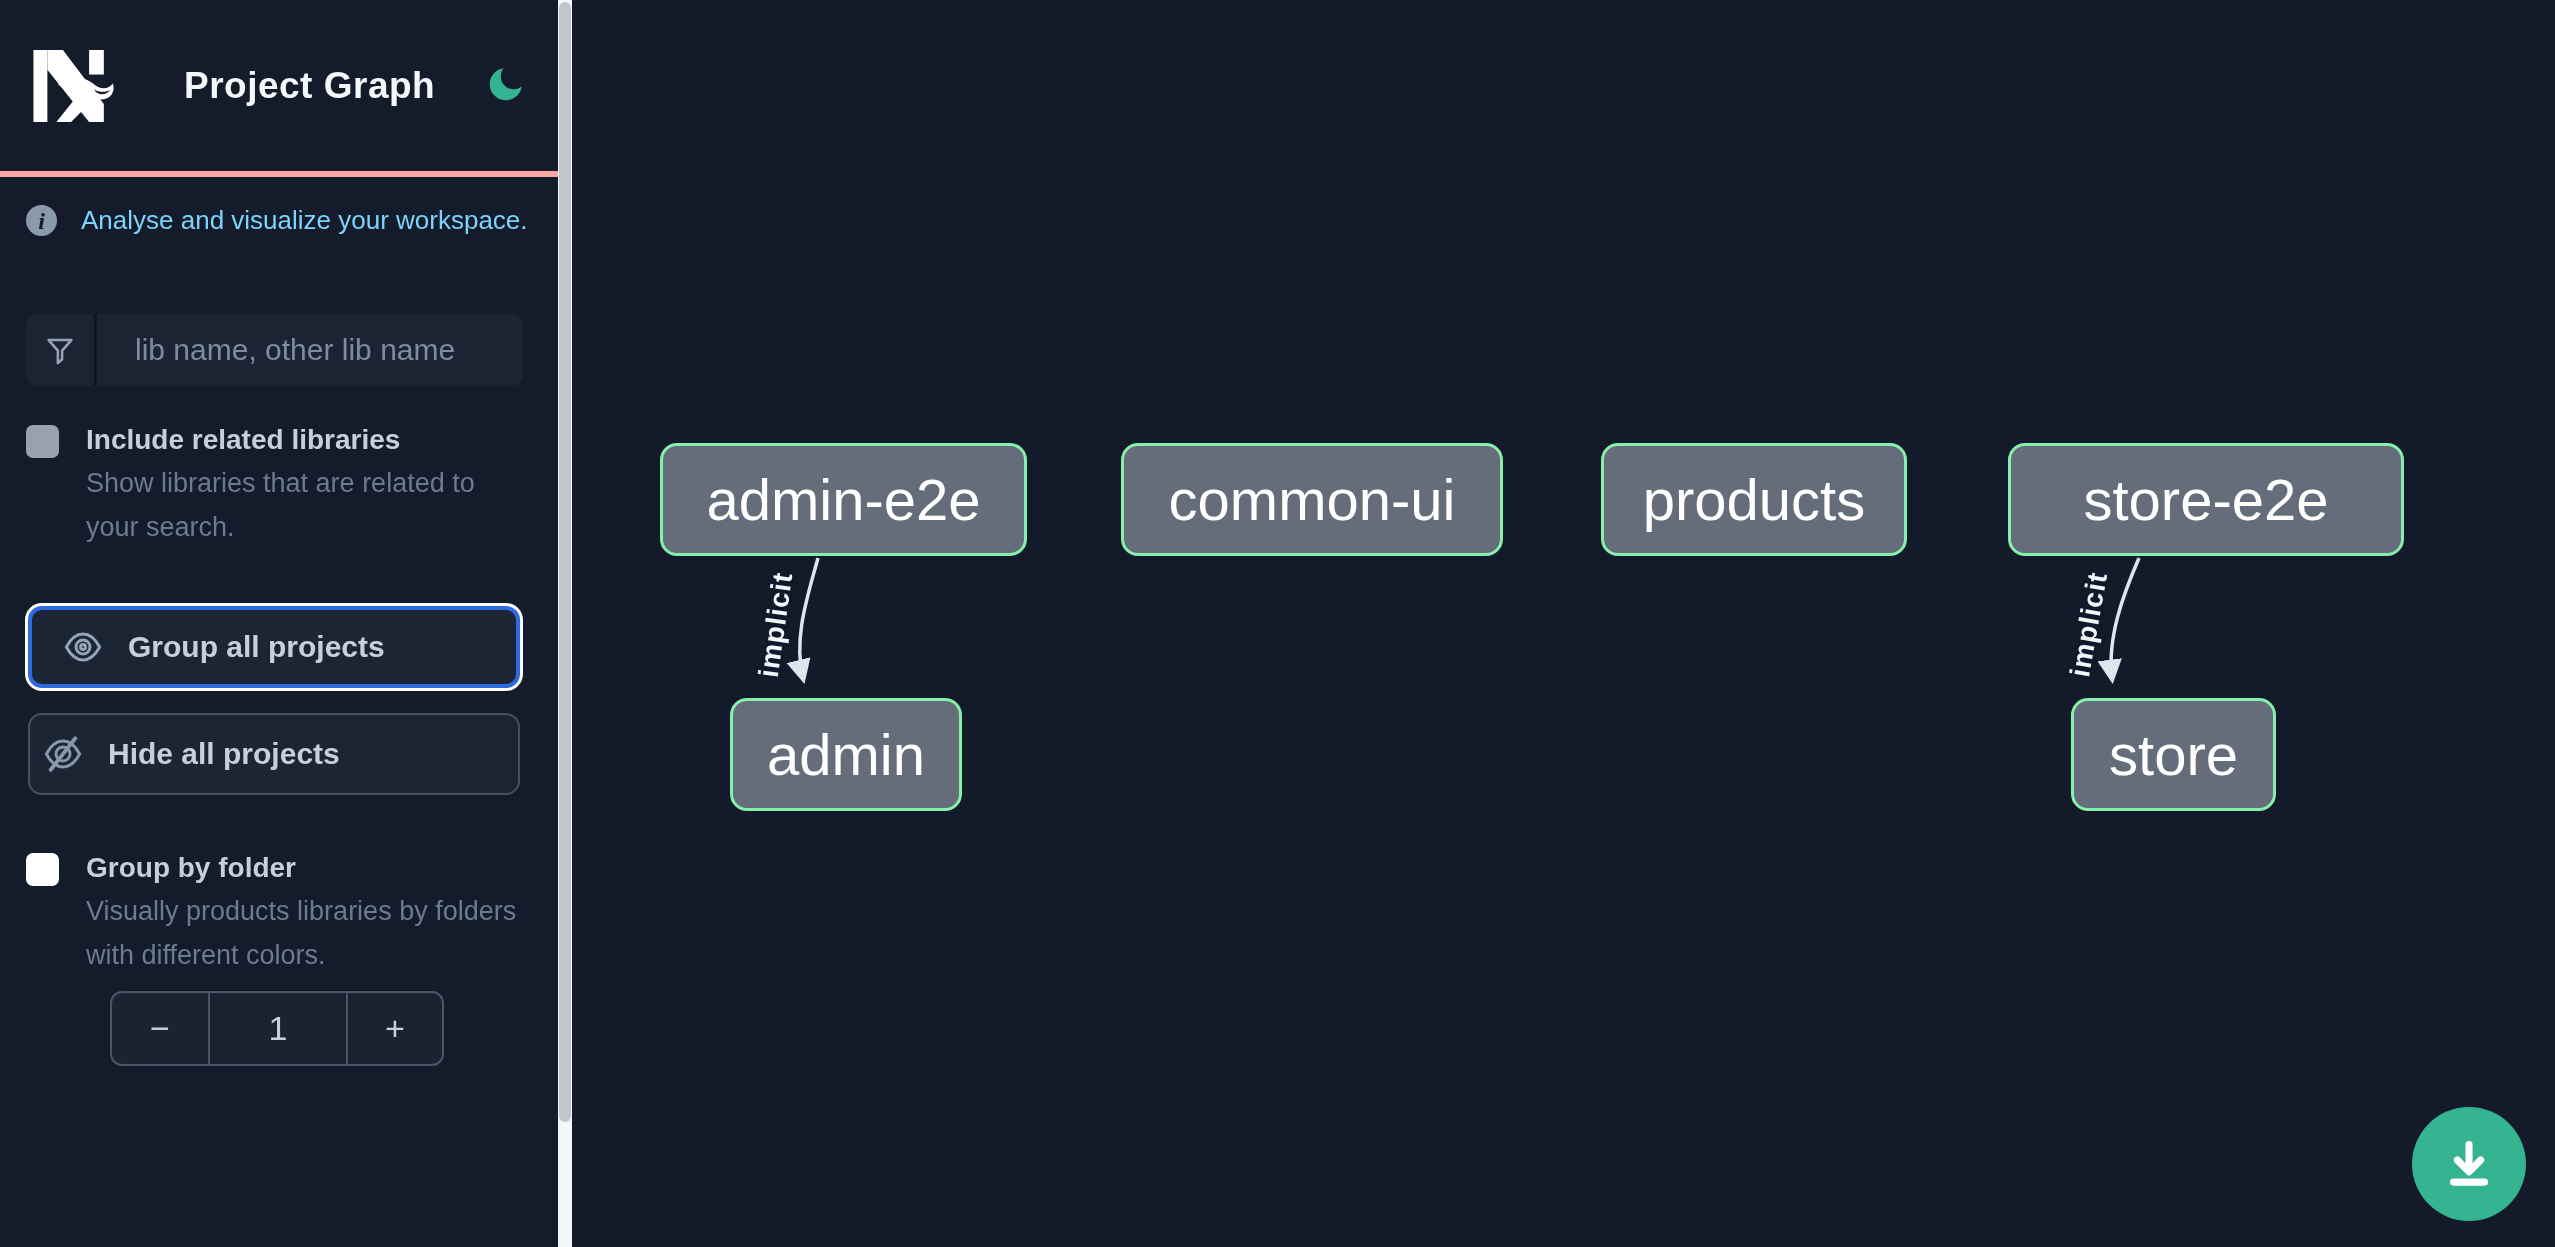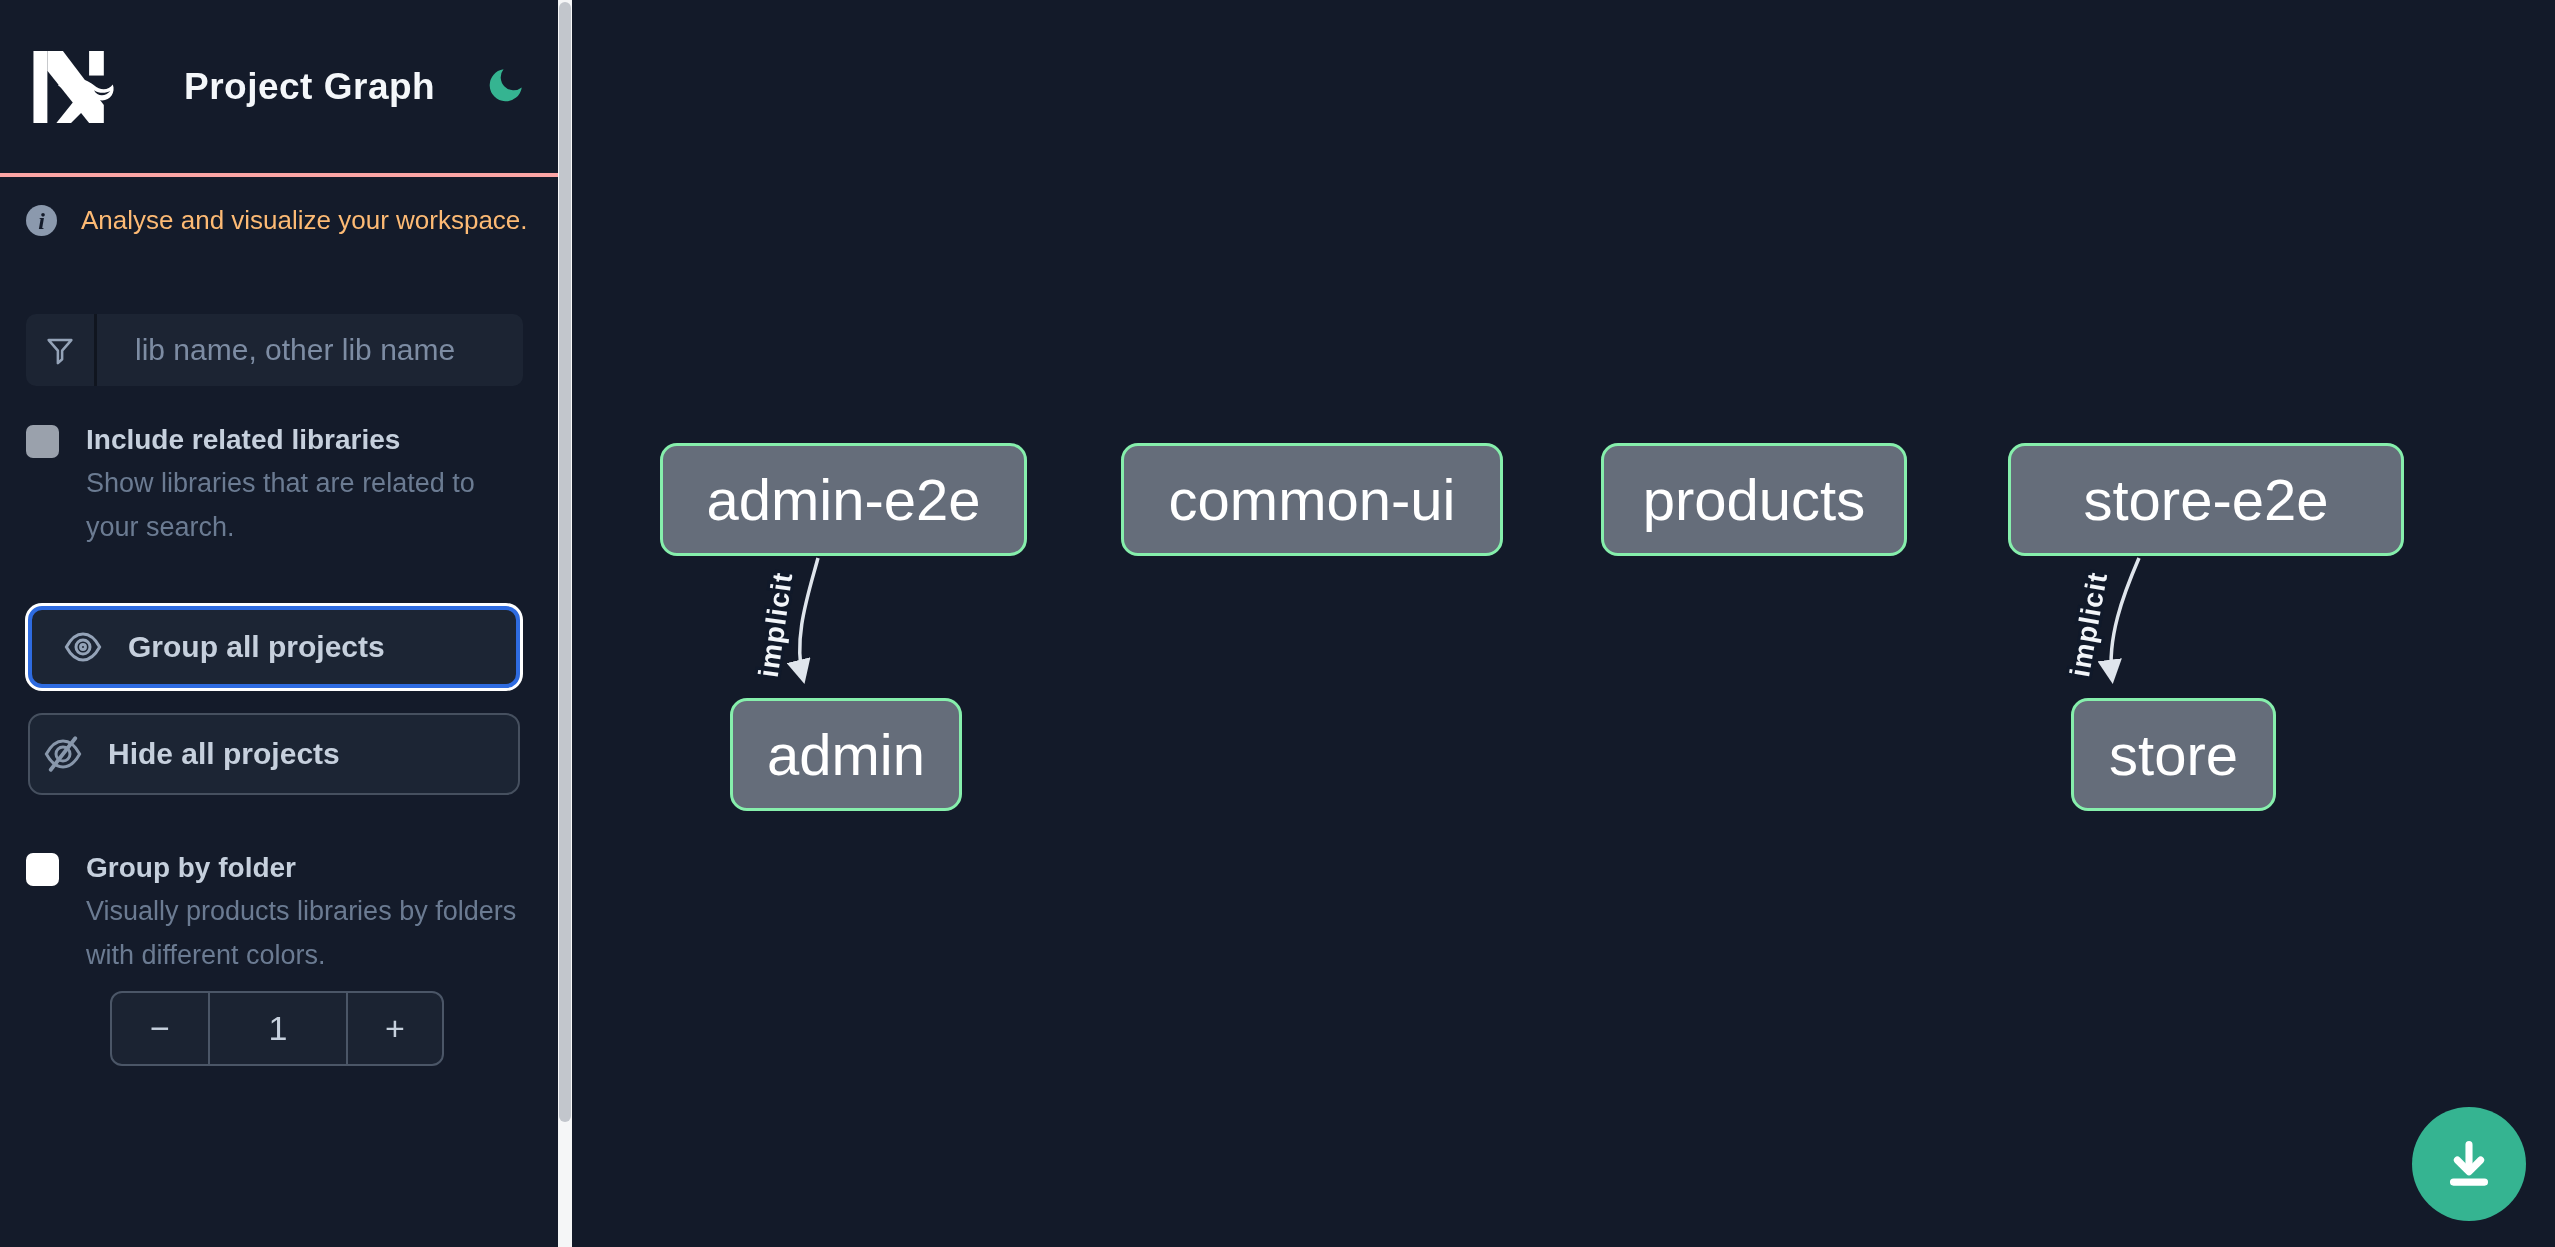--- a/index.html
+++ b/index.html
@@ -10,37 +10,37 @@
   }
   .app { position:absolute; inset:0; }
 
   
   .sidebar {
     position:absolute; left:0; top:0; width:558px; height:1247px;
     background:#141b2a;
   }
   .sb-header {
     height:177px; display:flex; align-items:center; padding-left:26px;
-    border-bottom:4px solid #fca5a5;
+    border-bottom:6px solid #fca5a5;
   }
   .nx-logo { width:100px; height:72px; flex:none; }
   .sb-title { margin-left:58px; font-size:37px; font-weight:700; color:#f4f7fa; letter-spacing:.5px; }
   .theme-toggle { margin-left:48px; background:none; border:none; cursor:pointer; width:46px; height:46px; }
   .theme-toggle svg { width:42px; height:42px; }
 
   .sb-content { padding:0 26px; }
 
   .info-row { margin-top:28px; display:flex; align-items:center; gap:24px; }
   .info-icon {
     width:31px; height:31px; border-radius:50%; background:#8b99ad; flex:none;
     display:flex; align-items:center; justify-content:center;
     color:#141b2a; font-family:"Liberation Serif",serif; font-weight:700; font-style:italic;
     font-size:24px; line-height:1;
   }
-  .info-text { font-size:26px; color:#fdba74; }
+  .info-text { font-size:26px; color:#7dd3fc; }
 
   .search-box {
     margin-top:78px; height:72px; width:497px; border-radius:10px; overflow:hidden;
     display:flex; background:#1c2433;
   }
   .search-icon-cell {
     width:71px; flex:none; display:flex; align-items:center; justify-content:center;
     border-right:3px solid #10151f;
   }
   .search-icon-cell svg { width:34px; height:34px; }

